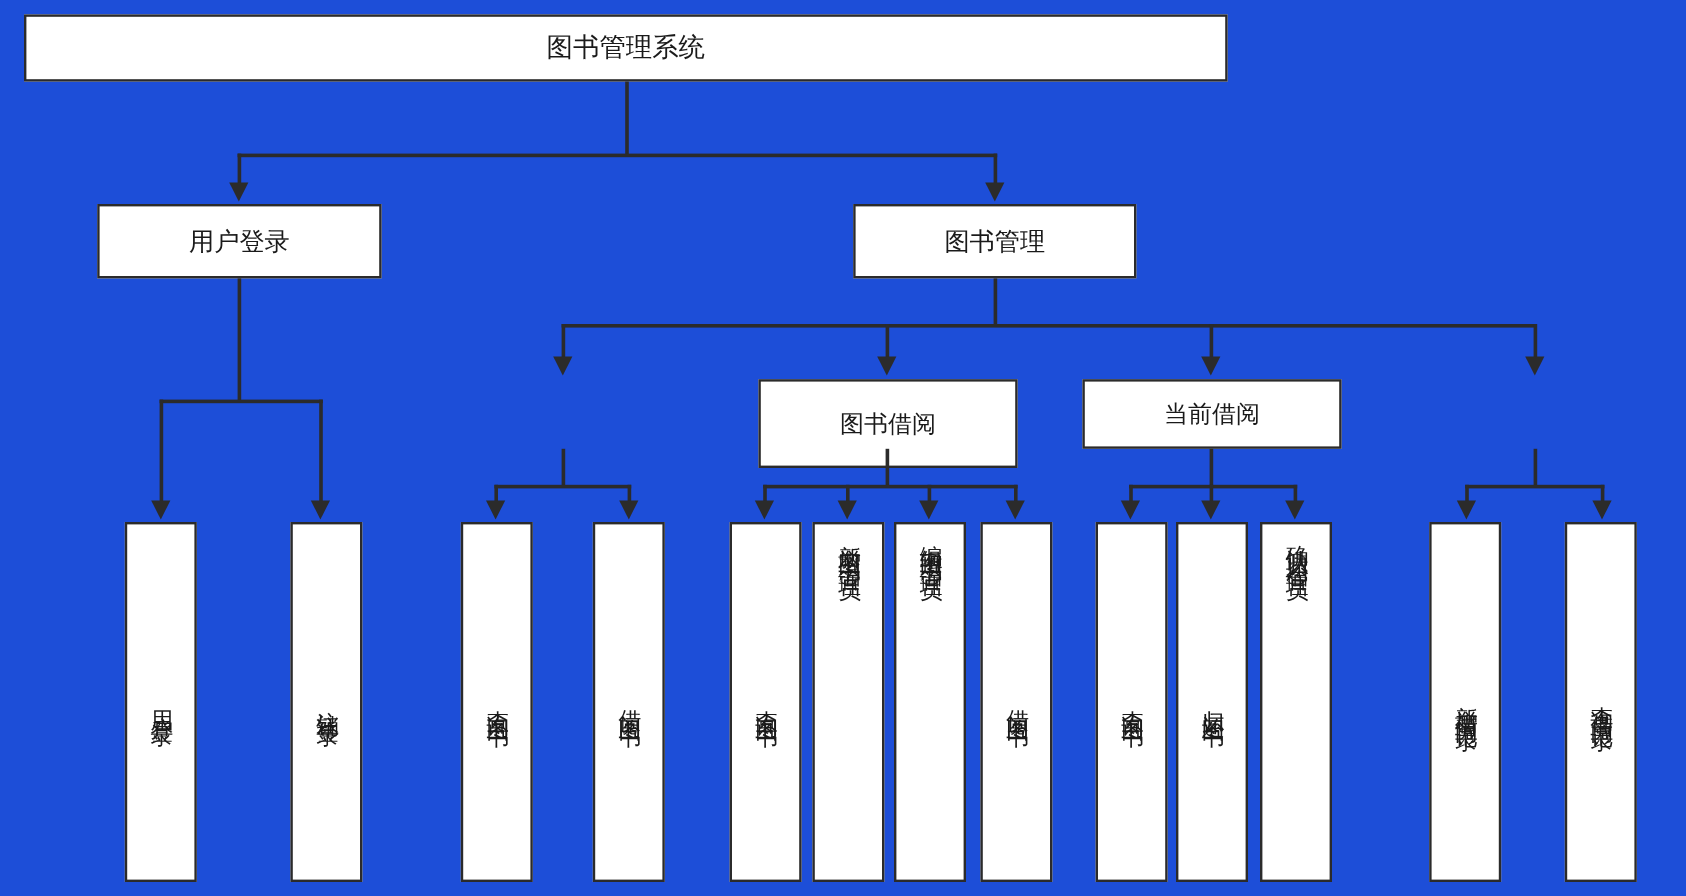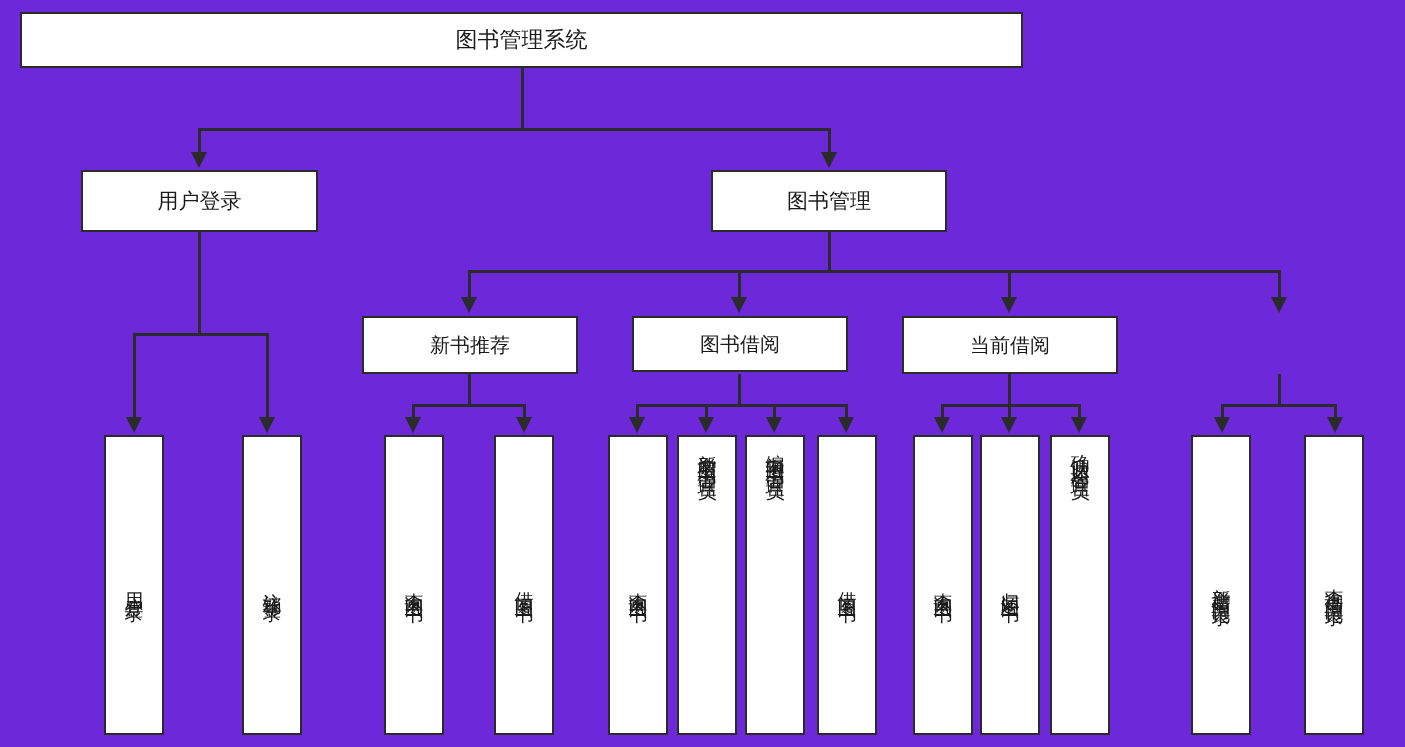--- a/index.html
+++ b/index.html
@@ -7,21 +7,21 @@
     padding: 0;
     background: #ffffff;
   }
   body {
     font-family: "Liberation Sans", "DejaVu Sans", sans-serif;
   }
   #canvas {
     position: relative;
     width: 1405px;
     height: 747px;
-    background: #6d28d9;
+    background: #1d4ed8;
     overflow: hidden;
   }
   
   .node {
     position: absolute;
     box-sizing: border-box;
     background: #ffffff;
     border: 2px solid #2b2b2b;
     display: flex;
     align-items: center;
@@ -119,24 +119,21 @@
   <div class="hline" style="left:468px; top:270px; width:812px; height:3px;"></div>
   <div class="vline" style="left:468px; top:270px; width:3px; height:28px;"></div>
   <div class="arrow" style="left:461px; top:297px;"></div>
   <div class="vline" style="left:738px; top:270px; width:3px; height:28px;"></div>
   <div class="arrow" style="left:731px; top:297px;"></div>
   <div class="vline" style="left:1008px; top:270px; width:3px; height:28px;"></div>
   <div class="arrow" style="left:1001px; top:297px;"></div>
   <div class="vline" style="left:1278px; top:270px; width:3px; height:28px;"></div>
   <div class="arrow" style="left:1271px; top:297px;"></div>
 
-  <div class="node grp" style="left:362px; top:316px; width:216px; height:58px;">
-    <span>新书推荐</span>
-  </div>
-  <div class="node grp" style="left:632px; top:316px; width:216px; height:56px;">
+  <div class="node grp" style="left:632px; top:316px; width:216px; height:74px;">
     <span>图书借阅</span>
   </div>
   <div class="node grp" style="left:902px; top:316px; width:216px; height:58px;">
     <span>当前借阅</span>
   </div>
 
   <div class="vline" style="left:468px; top:374px; width:3px; height:32px;"></div>
   <div class="hline" style="left:412px; top:404px; width:114px; height:3px;"></div>
   <div class="vline" style="left:412px; top:404px; width:3px; height:14px;"></div>
   <div class="arrow" style="left:405px; top:417px;"></div>

